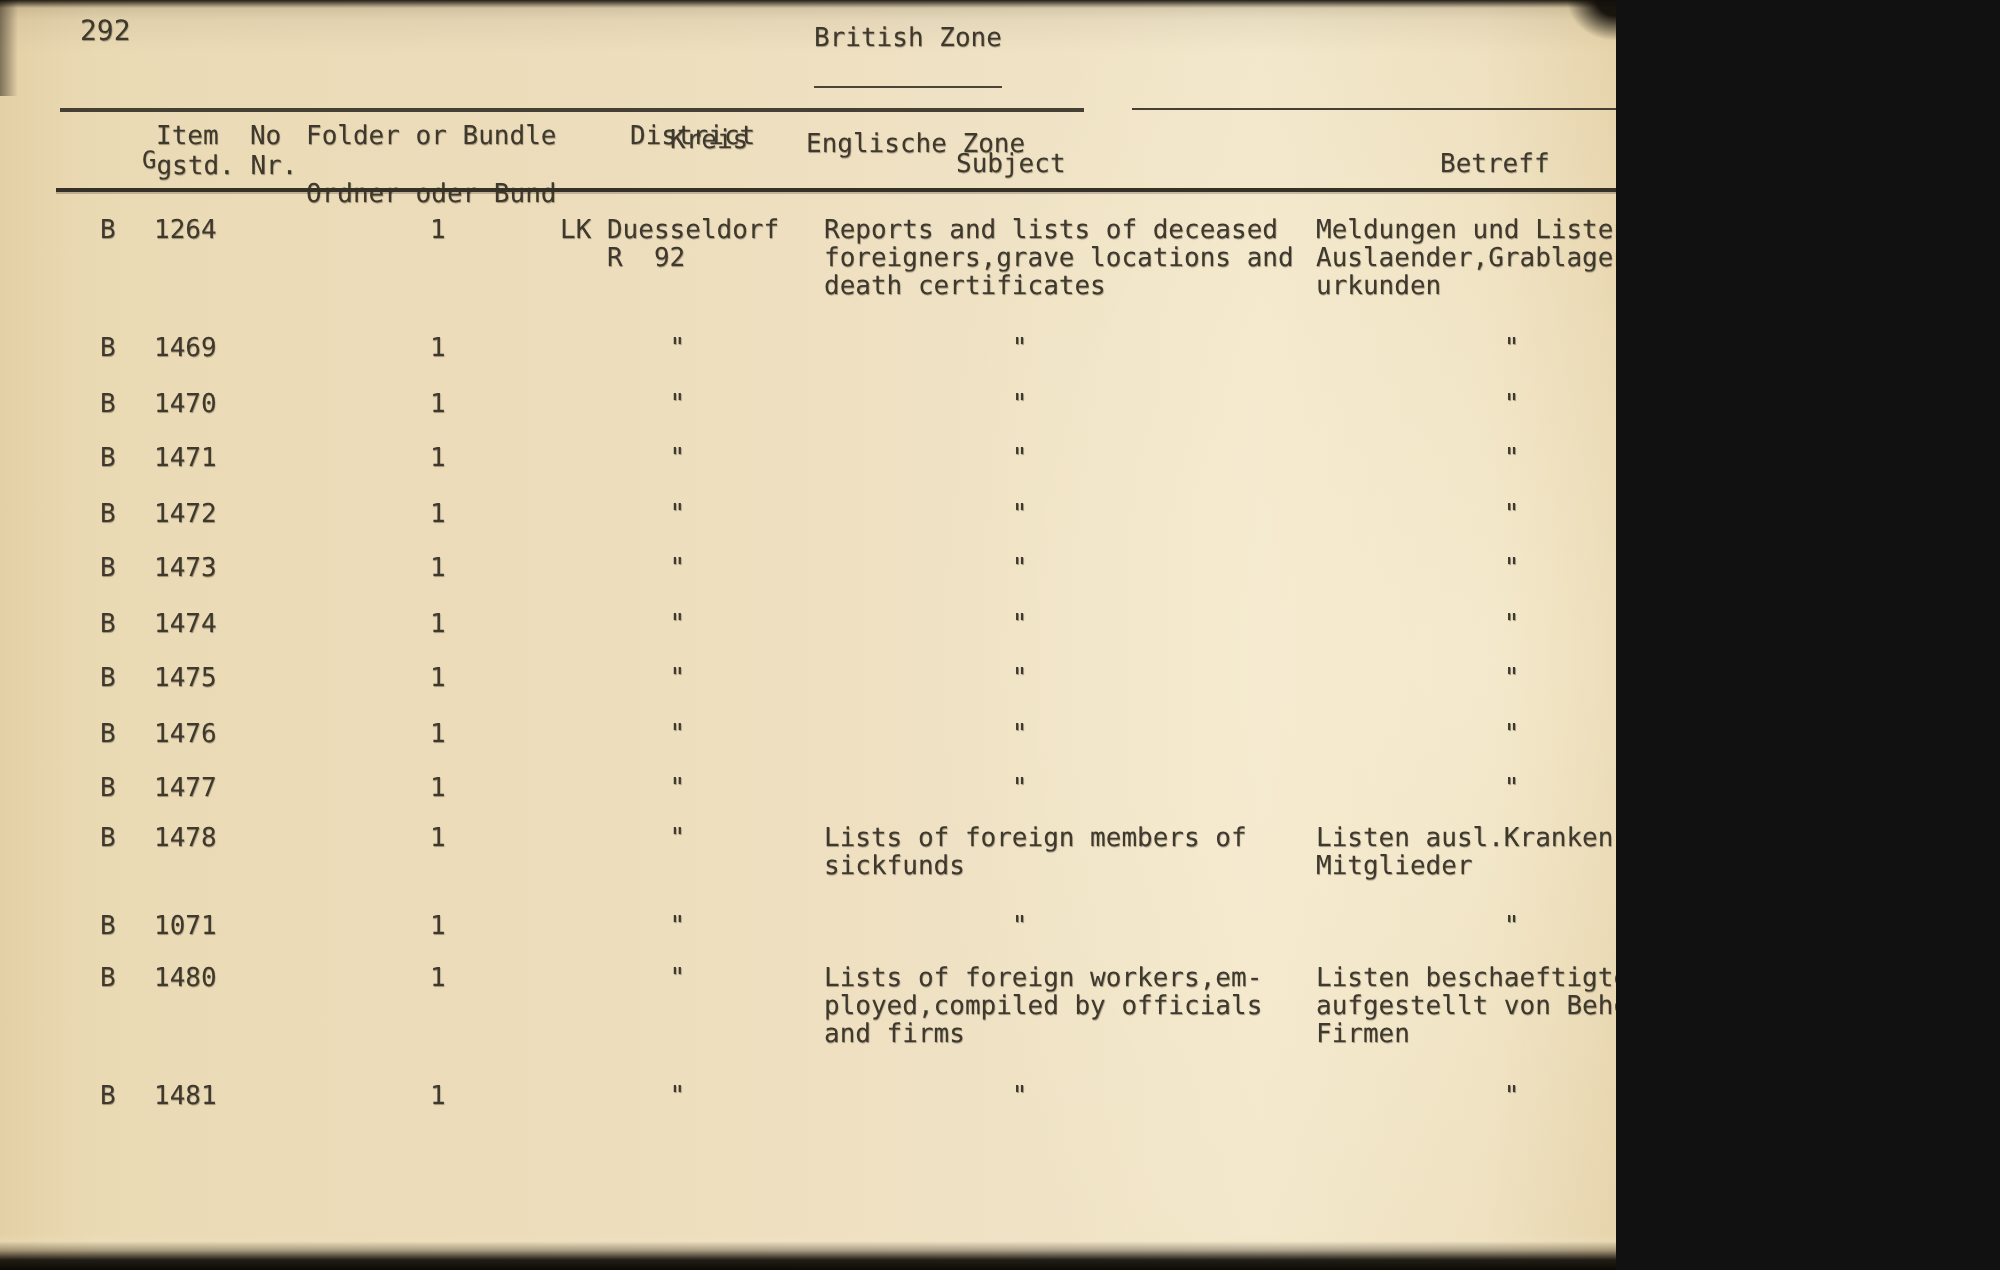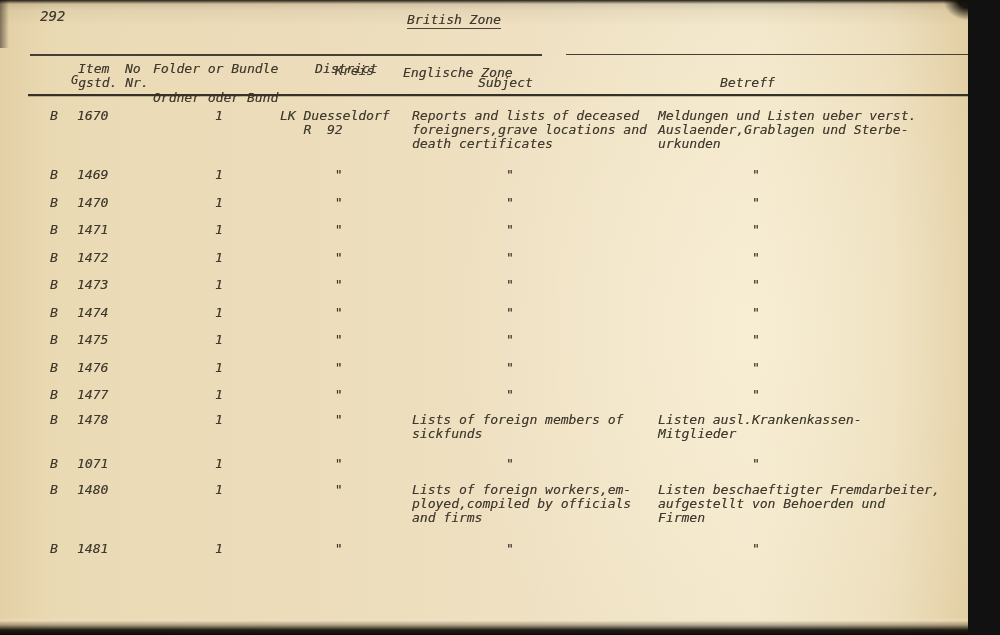--- a/index.html
+++ b/index.html
@@ -1,36 +1,35 @@
 <!DOCTYPE html>
 <html><head>
 <meta charset="utf-8">
 <style>
   html,body{margin:0;padding:0;background:#111;}
   .photo{
-    position:relative;width:968px;height:635px;overflow:hidden;
+    position:relative;width:808px;height:635px;overflow:hidden;
     background:#0ea5e9;
     font-family:"DejaVu Sans Mono","Liberation Mono",monospace;
-    font-style:italic;
   }
   .paper{
     position:absolute;inset:0;
     background:
       linear-gradient(180deg, rgba(70,55,30,0.22) 0px, rgba(70,55,30,0.06) 10px, rgba(0,0,0,0) 26px),
       radial-gradient(ellipse 420px 600px at 745px 330px, rgba(255,248,226,0.45), rgba(255,248,226,0) 70%),
       linear-gradient(90deg,#e4d0a6 0%,#eadab4 6%,#ecdcba 30%,#efe1c3 58%,#f2e6c9 78%,#ecddbb 92%,#e3cfa4 100%);
   }
   .tw{
     position:absolute;
     font-size:13px;line-height:14px;white-space:pre;
     color:#3e382d;
     text-shadow:0.3px 0.3px 0.4px rgba(62,54,40,0.45);
   }
   .page-number{left:40px;top:9px;font-size:14px;}
-  .title-en{left:407px;top:13px;border-bottom:1.3px solid rgba(58,51,40,0.9);padding-bottom:1px;}
+  .title-en{left:407px;top:13px;border-bottom:1.3px solid rgba(58,51,40,0.9);padding-bottom:16px;}
   .title-de{left:403px;top:34px;margin-top:32px;}
 
   .rule{position:absolute;background:#464034;}
   .rule-top-left{left:30px;top:54px;width:512px;height:1.5px;}
   .rule-top-right{left:566px;top:53.5px;width:402px;height:1.5px;}
   .rule-header{left:28px;top:93.5px;width:941px;height:2.6px;background:#363127;box-shadow:0 1px 0 rgba(54,49,39,0.25);}
 
   .hdr-item-1{left:78px;top:62px;}
   .hdr-item-2{left:71px;top:76px;}
   .supg{font-size:12px;position:relative;top:-3.5px;}
@@ -96,21 +95,21 @@
   <div class="tw hdr-district-1">District</div>
   <div class="tw hdr-district-2">Kreis</div>
   <div class="tw hdr-subject">Subject</div>
   <div class="tw hdr-betreff">Betreff</div>
 
   <div class="rule rule-header"></div>
 
   <div class="rows">
   <div class="row">
     <div class="cell c-series">B</div>
-    <div class="cell c-item">1670</div>
+    <div class="cell c-item">1264</div>
     <div class="cell c-folder">1</div>
     <div class="cell c-district">LK Duesseldorf
    R  92</div>
     <div class="cell c-subject">Reports and lists of deceased
 foreigners,grave locations and
 death certificates</div>
     <div class="cell c-betreff">Meldungen und Listen ueber verst.
 Auslaender,Grablagen und Sterbe-
 urkunden</div>
   </div>

